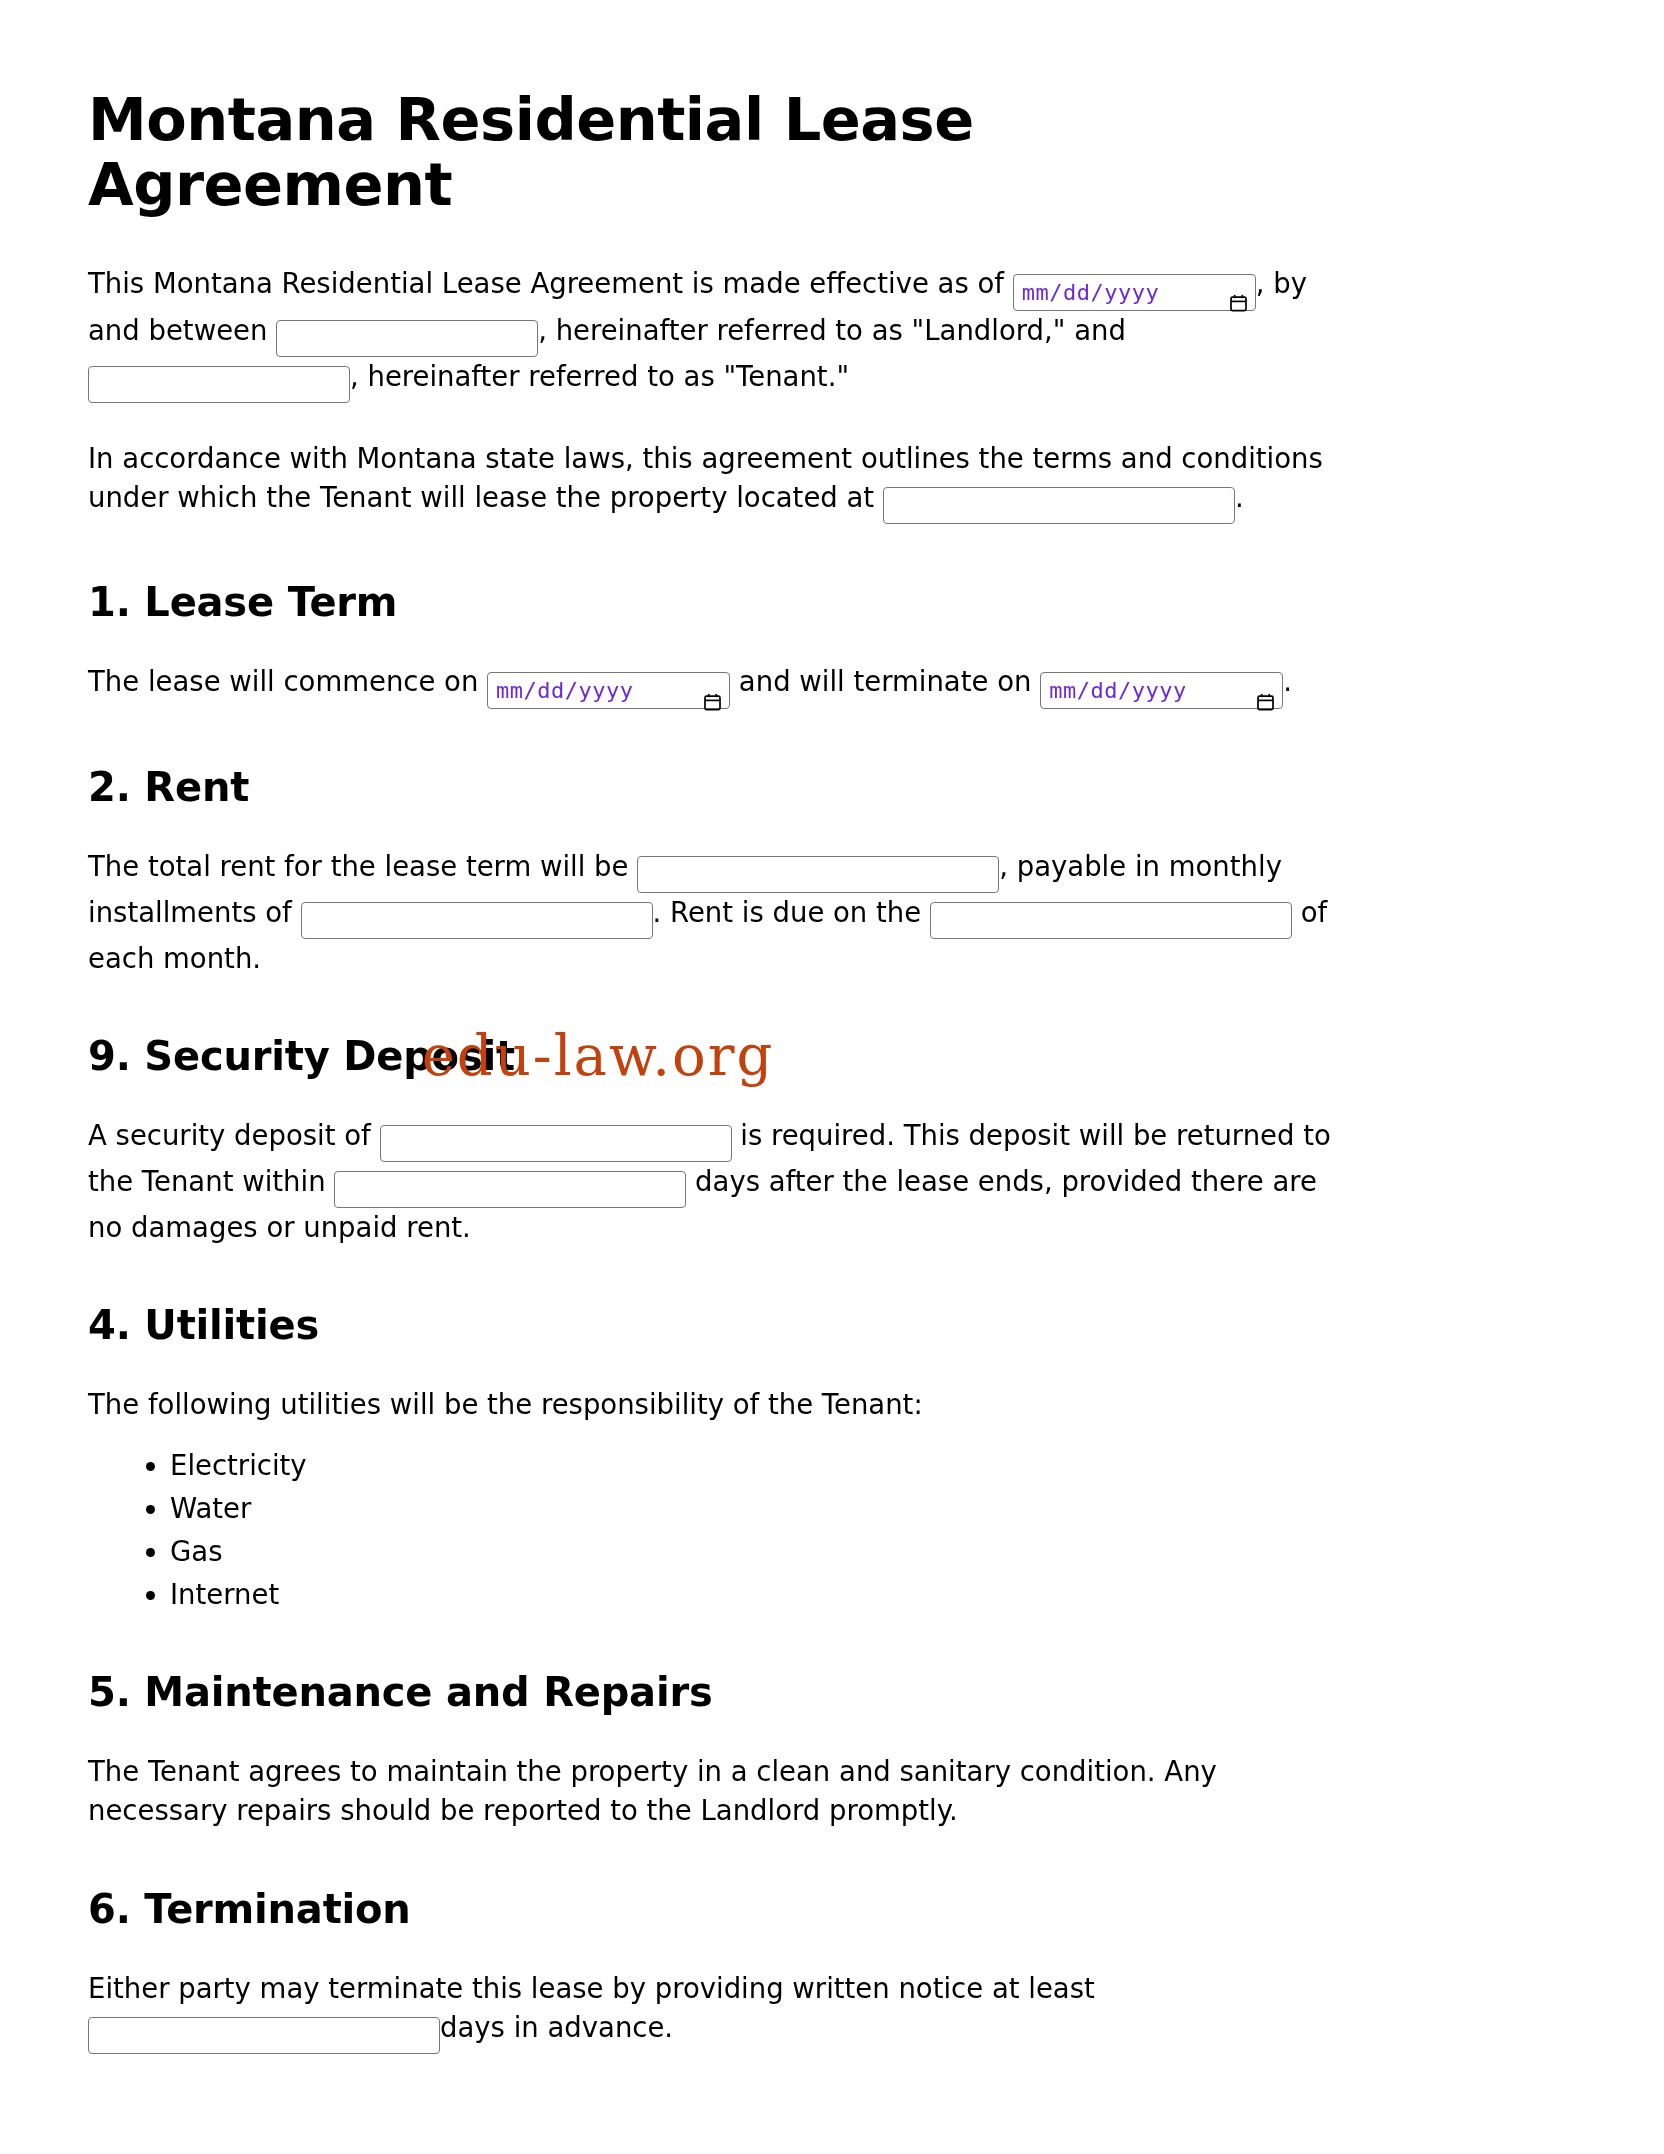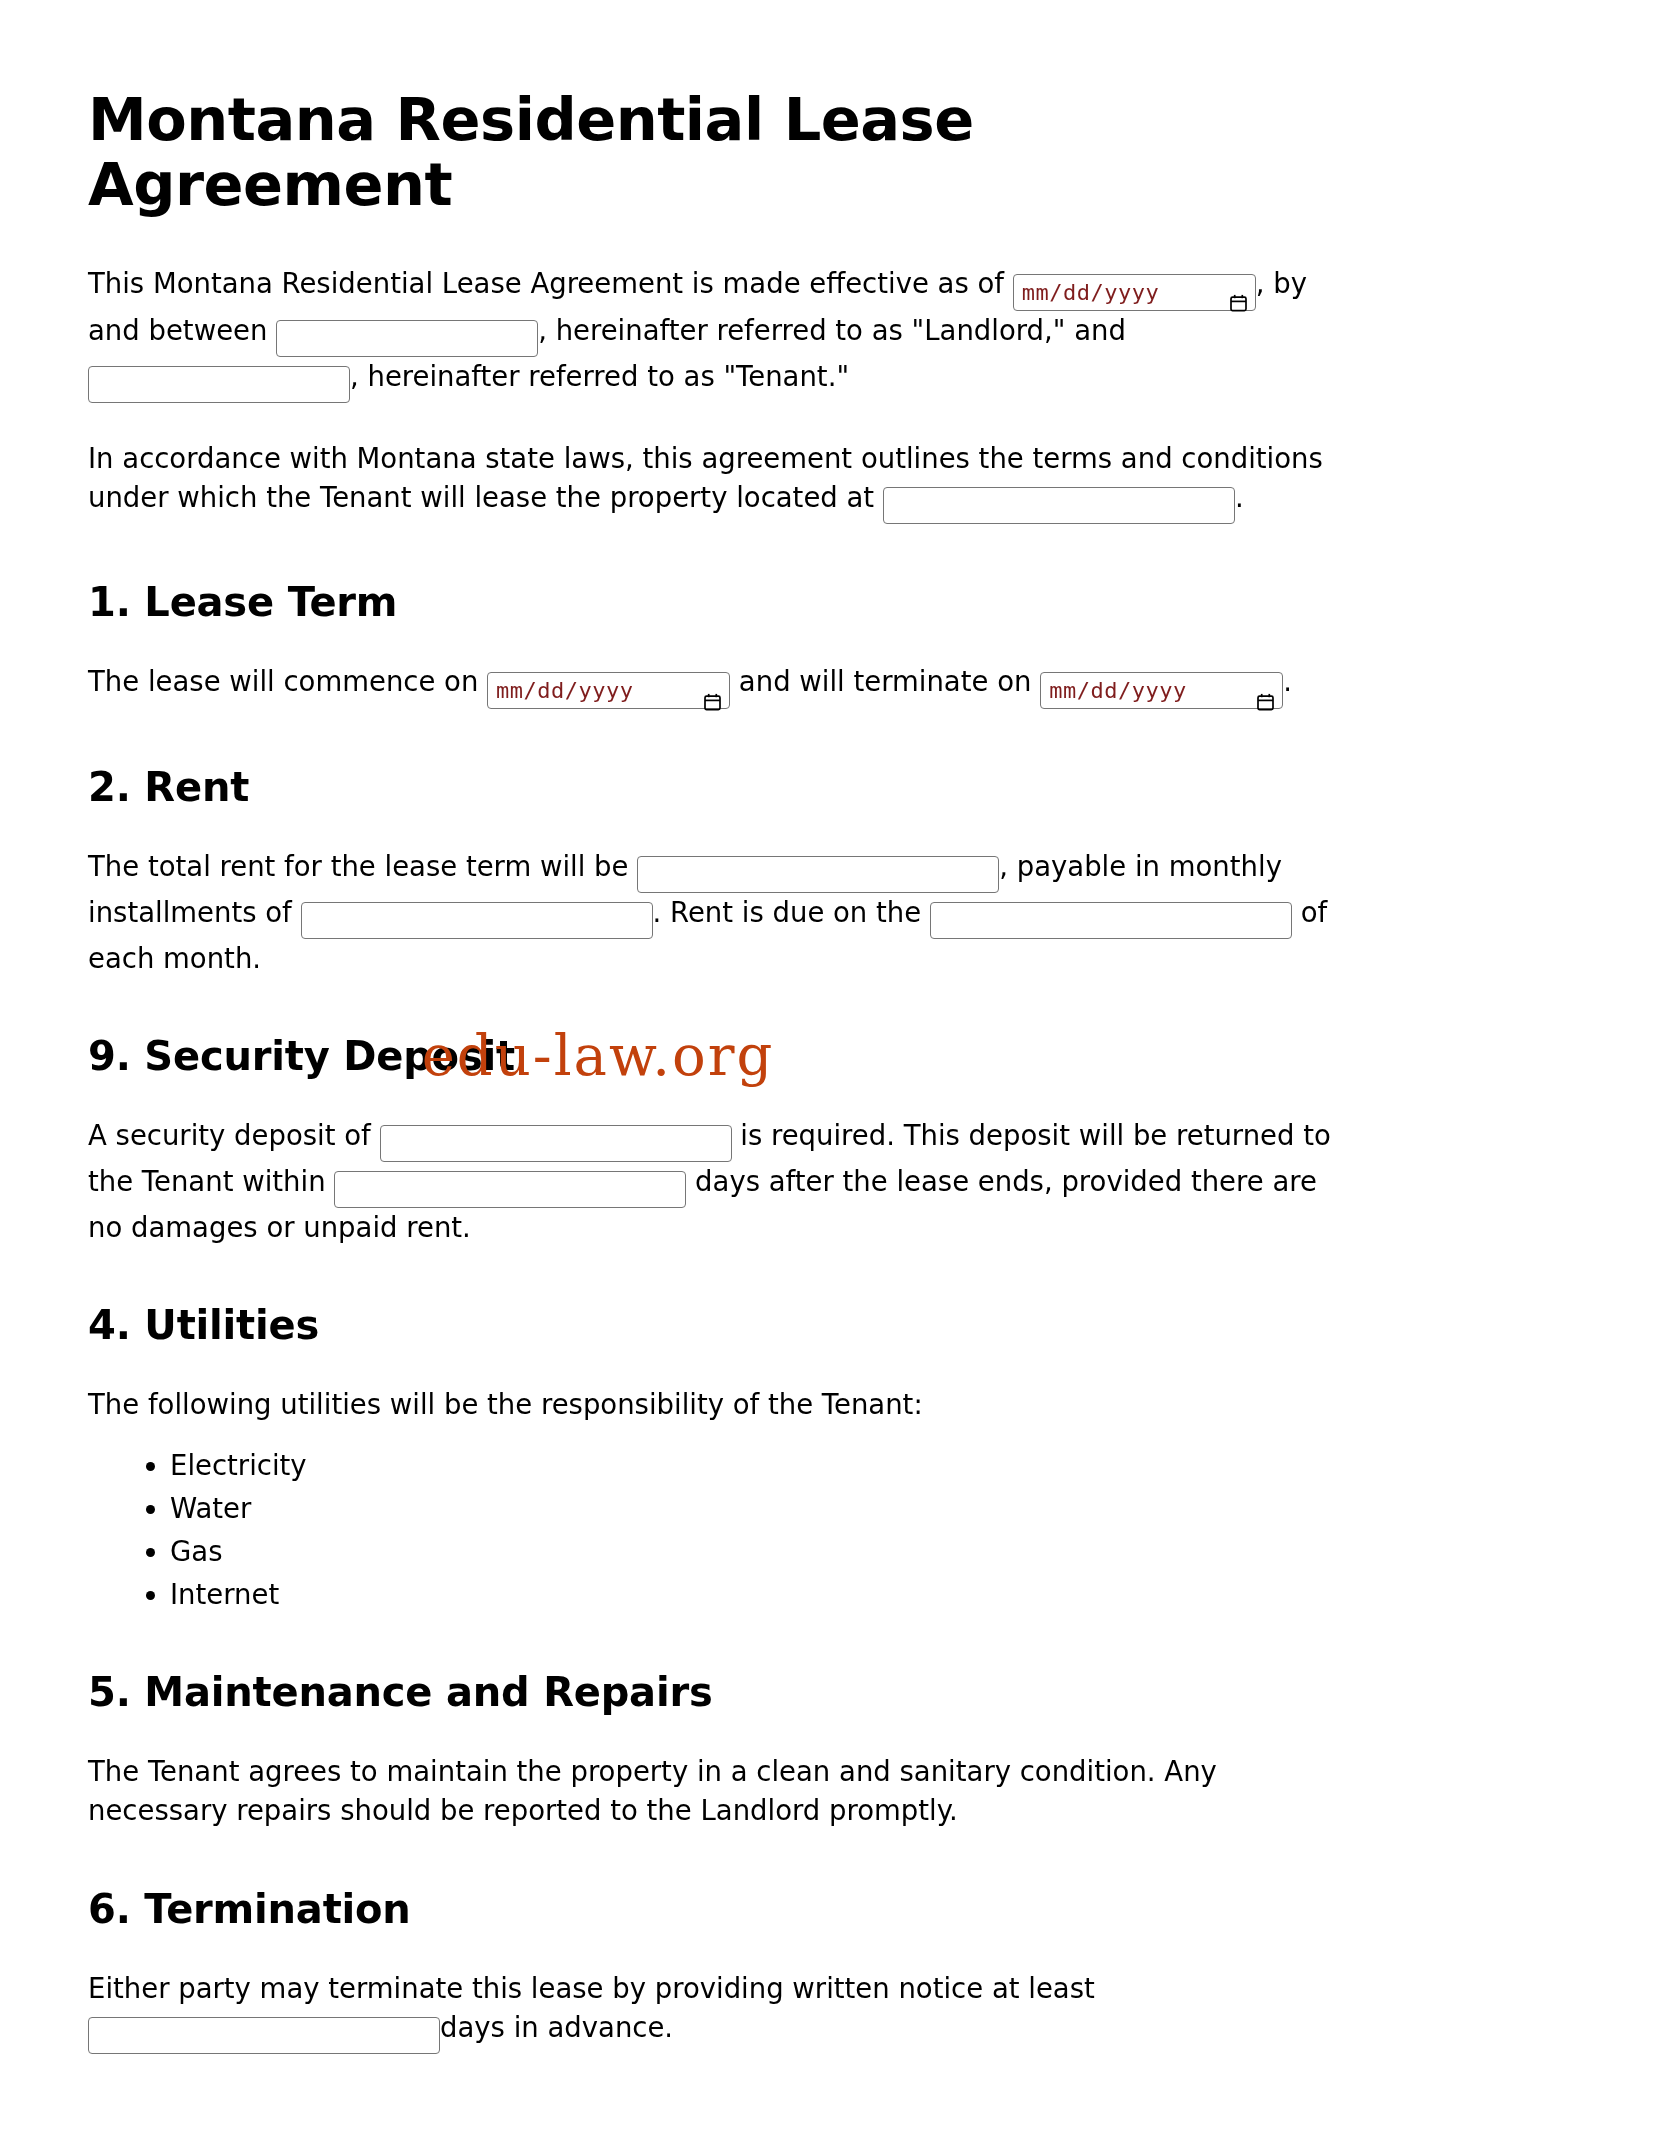--- a/index.html
+++ b/index.html
@@ -86,21 +86,21 @@
     height: 37px;
     width: 243px;
     padding: 0 8px 0 8px;
     box-sizing: border-box;
     vertical-align: -7px;
   }
   .datebox .dtext {
     font-family: "DejaVu Sans Mono", "Liberation Mono", monospace;
     font-size: 22px;
     letter-spacing: 0.5px;
-    color: #7f1d1d;
+    color: #6d28d9;
     white-space: nowrap;
   }
   .datebox .cal-ico {
     display: inline-block;
     width: 17px;
     height: 18px;
     flex: 0 0 auto;
     margin-left: 6px;
   }
 

